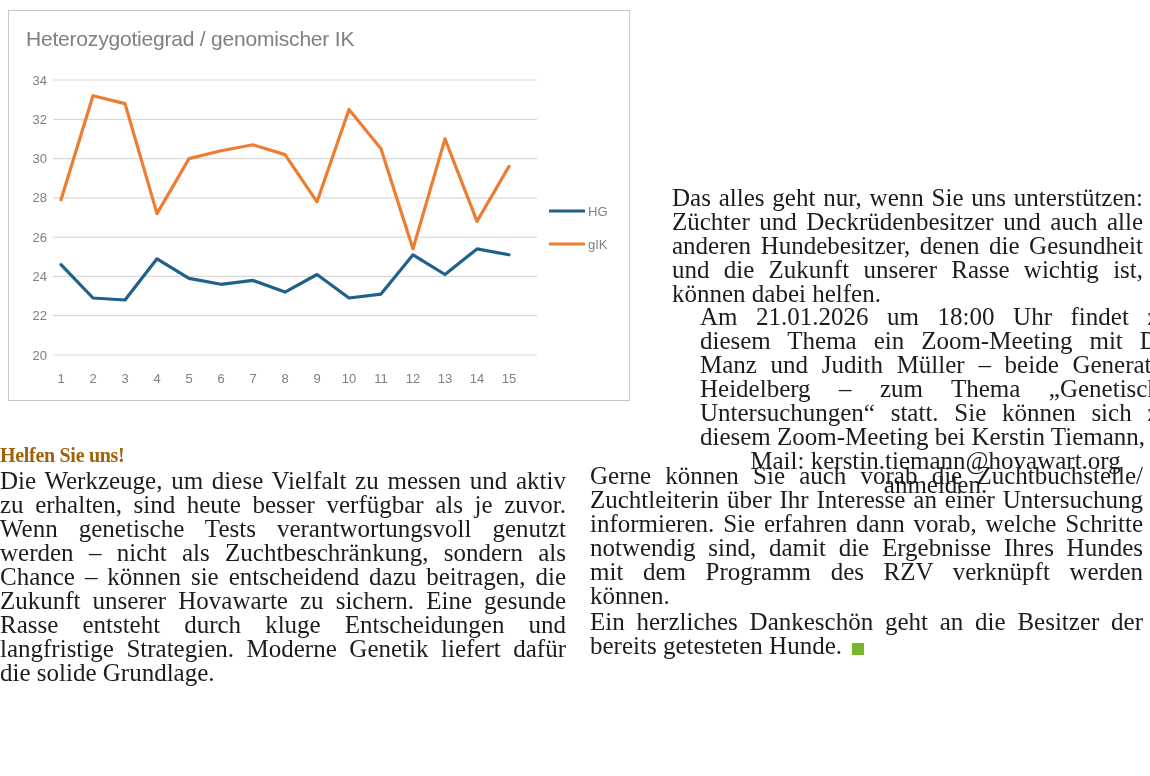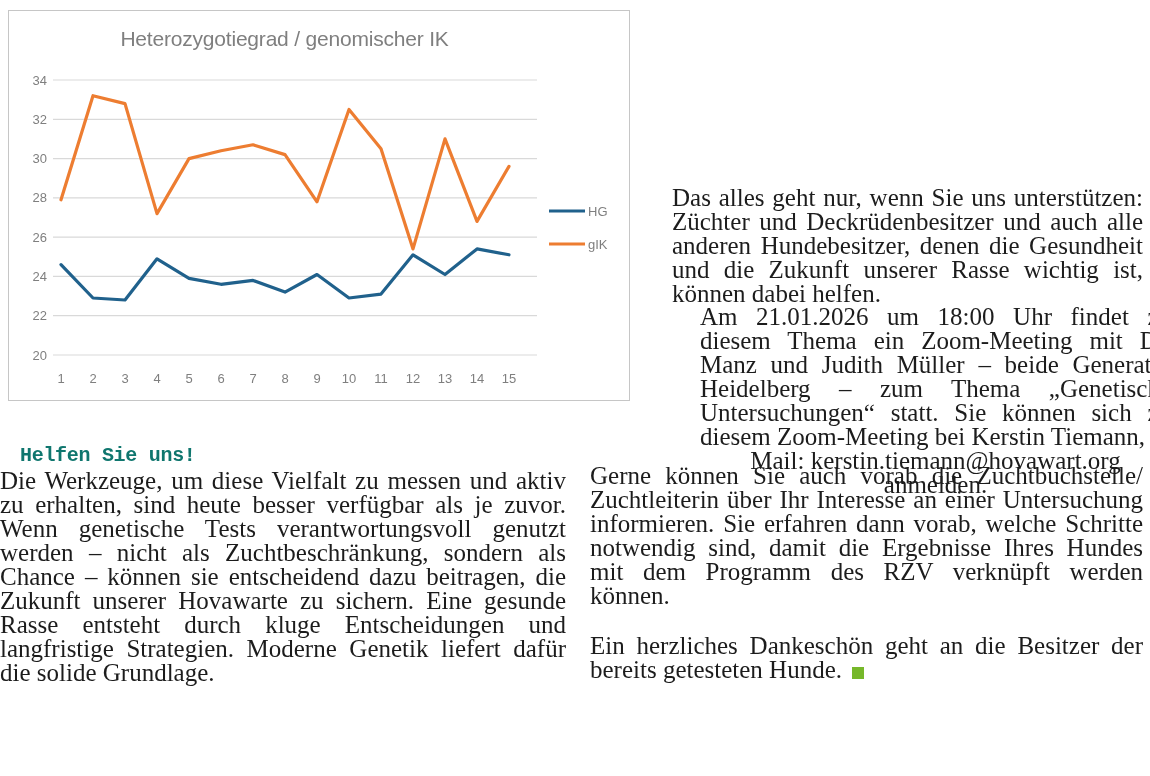--- a/index.html
+++ b/index.html
@@ -18,44 +18,42 @@
   .chart-frame {
     position: absolute;
     left: 8px; top: 10px;
     width: 622px; height: 391px;
     border: 1px solid #c6c6c6;
     background: #ffffff;
     margin: 0;
   }
   .chart-title {
     position: absolute;
-    left: 1px; right: 70px; top: 16px;
-    text-align: center;
+    left: 17px; right: 70px; top: 16px;
     font-family: "Liberation Sans", sans-serif;
     font-size: 21px;
     letter-spacing: -0.2px;
     color: #7f7f7f;
   }
   .chart-svg { display: block; width: 620px; height: 389px; }
   .tick {
     font-family: "Liberation Sans", sans-serif;
     font-size: 13px;
     fill: #7f7f7f;
   }
 
   
   .heading {
-    font-family: Liberation Mono, monospace;
+    font-family: Liberation Serif, serif;
     font-weight: 700;
     font-size: 20px;
     line-height: 23px;
     letter-spacing: -0.3px;
     margin: 0 0 2px 0;
-    color: #0f766e;
-    padding-left: 20px;
+    color: #a16207;
   }
   .para {
     margin: 0;
     font-size: 25px;
     line-height: 24px;
     text-align: justify;
     hyphens: auto;
     -webkit-hyphens: auto;
   }
   .para.gap-after { margin-bottom: 22px; }
@@ -63,21 +61,21 @@
 
   .left-col {
     position: absolute;
     left: 0; top: 444px;
     width: 566px;
   }
   .rblock { position: absolute; }
   .rb1 { left: 672px; top: 186px; width: 471px; }
   .rb2 { left: 700px; top: 305px; width: 471px; }
   .rb3 { left: 590px; top: 464px; width: 553px; }
-  .rb4 { left: 590px; top: 634px; width: 553px; }
+  .rb4 { left: 590px; top: 610px; width: 553px; }
 
   .end-marker {
     display: inline-block;
     width: 12px; height: 12px;
     margin-left: 10px;
     vertical-align: baseline;
     position: relative; top: 1px;
   }
 </style>
 </head>

